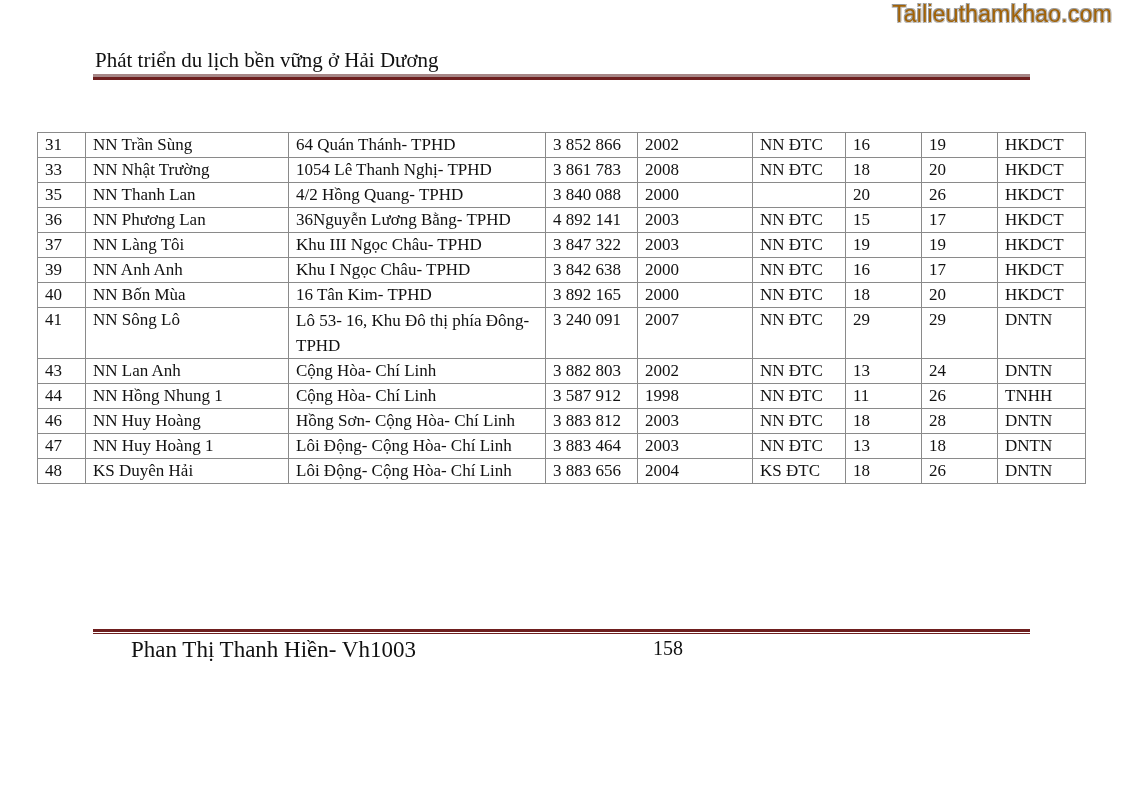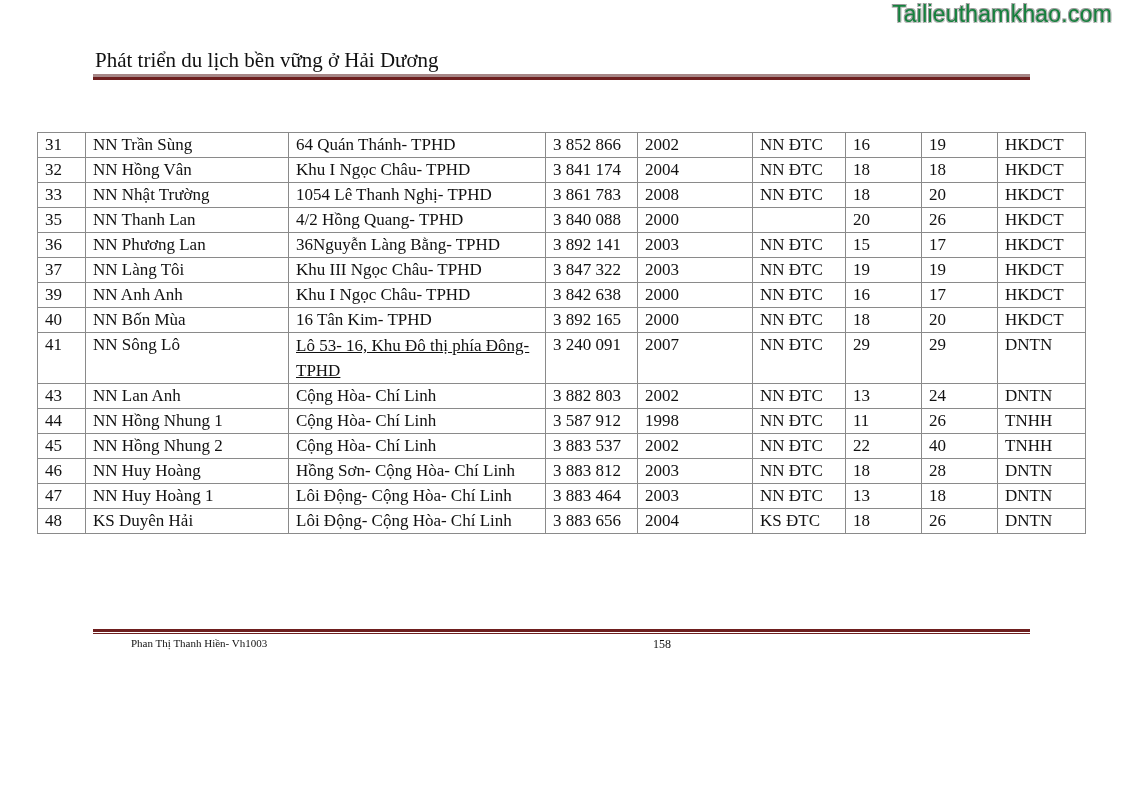--- a/index.html
+++ b/index.html
@@ -1,30 +1,30 @@
 <!DOCTYPE html>
 <html><head>
 <meta charset="utf-8">
 <style>
   html, body { margin:0; padding:0; background:#ffffff; }
   body { width:1123px; height:794px; position:relative; overflow:hidden;
          font-family:"Liberation Serif", "DejaVu Serif", serif; color:#111; }
   .watermark { position:absolute; right:11px; top:1px; font-family:"Liberation Sans","DejaVu Sans",sans-serif;
-               font-size:23px; color:#15803d; letter-spacing:0.2px;
+               font-size:23px; color:#a16207; letter-spacing:0.2px;
                text-shadow: -1px -1px 0 #9a9a9a, 1px 1px 0 #c8c8c8, 1px -1px 0 #b0b0b0, -1px 1px 0 #b0b0b0; }
   .header-title { position:absolute; left:95px; top:48px; font-size:21px; }
   .rule-top { position:absolute; left:93px; width:937px; top:74px; height:3px; background:#a68787; }
   .rule-top2 { position:absolute; left:93px; width:937px; top:77px; height:3px; background:#6e1f1f; }
   .rule-bot { position:absolute; left:93px; width:937px; top:629px; height:3px; background:#6e1f1f; }
   .rule-bot2 { position:absolute; left:93px; width:937px; top:633px; height:1px; background:#6e1f1f; }
-  .footer-author { position:absolute; left:131px; top:637px; font-size:11px; }
-  .footer-page { position:absolute; left:653px; top:637px; font-size:12px; }
+  .footer-author { position:absolute; left:131px; top:637px; font-size:23px; }
+  .footer-page { position:absolute; left:653px; top:637px; font-size:20px; }
   table.data { position:absolute; left:37px; top:132px; border-collapse:collapse; font-size:17px;border-radius:19px; }
   table.data td { border:1px solid #8a8a8a; padding:0 0 0 7px; height:24px; line-height:24px; vertical-align:top; white-space:nowrap; }
-  table.data td.wrap { white-space:normal; line-height:25px;text-decoration:underline; }
+  table.data td.wrap { white-space:normal; line-height:25px; }
   col.c0 { width:48px; } col.c1 { width:203px; } col.c2 { width:257px; } col.c3 { width:92px; }
   col.c4 { width:115px; } col.c5 { width:93px; } col.c6 { width:76px; } col.c7 { width:76px; } col.c8 { width:88px; }
 </style>
 </head>
 <body>
 
 <div class="watermark">Tailieuthamkhao.com</div>
 <div class="header-title">Phát triển du lịch bền vững ở Hải Dương</div>
 <div class="rule-top"></div>
 <div class="rule-top2"></div>
@@ -47,31 +47,20 @@
         <td>NN Trần Sùng</td>
         <td>64 Quán Thánh- TPHD</td>
         <td>3 852 866</td>
         <td>2002</td>
         <td>NN ĐTC</td>
         <td>16</td>
         <td>19</td>
         <td>HKDCT</td>
       </tr>
       <tr>
-        <td>32</td>
-        <td>NN Hồng Vân</td>
-        <td>Khu I Ngọc Châu- TPHD</td>
-        <td>3 841 174</td>
-        <td>2004</td>
-        <td>NN ĐTC</td>
-        <td>18</td>
-        <td>18</td>
-        <td>HKDCT</td>
-      </tr>
-      <tr>
         <td>33</td>
         <td>NN Nhật Trường</td>
         <td>1054 Lê Thanh Nghị- TPHD</td>
         <td>3 861 783</td>
         <td>2008</td>
         <td>NN ĐTC</td>
         <td>18</td>
         <td>20</td>
         <td>HKDCT</td>
       </tr>
@@ -82,22 +71,22 @@
         <td>3 840 088</td>
         <td>2000</td>
         <td></td>
         <td>20</td>
         <td>26</td>
         <td>HKDCT</td>
       </tr>
       <tr>
         <td>36</td>
         <td>NN Phương Lan</td>
-        <td>36Nguyễn Làng Bằng- TPHD</td>
-        <td>3 892 141</td>
+        <td>36Nguyễn Lương Bằng- TPHD</td>
+        <td>4 892 141</td>
         <td>2003</td>
         <td>NN ĐTC</td>
         <td>15</td>
         <td>17</td>
         <td>HKDCT</td>
       </tr>
       <tr>
         <td>37</td>
         <td>NN Làng Tôi</td>
         <td>Khu III Ngọc Châu- TPHD</td>
@@ -157,31 +146,20 @@
         <td>NN Hồng Nhung 1</td>
         <td>Cộng Hòa- Chí Linh</td>
         <td>3 587 912</td>
         <td>1998</td>
         <td>NN ĐTC</td>
         <td>11</td>
         <td>26</td>
         <td>TNHH</td>
       </tr>
       <tr>
-        <td>45</td>
-        <td>NN Hồng Nhung 2</td>
-        <td>Cộng Hòa- Chí Linh</td>
-        <td>3 883 537</td>
-        <td>2002</td>
-        <td>NN ĐTC</td>
-        <td>22</td>
-        <td>40</td>
-        <td>TNHH</td>
-      </tr>
-      <tr>
         <td>46</td>
         <td>NN Huy Hoàng</td>
         <td>Hồng Sơn- Cộng Hòa- Chí Linh</td>
         <td>3 883 812</td>
         <td>2003</td>
         <td>NN ĐTC</td>
         <td>18</td>
         <td>28</td>
         <td>DNTN</td>
       </tr>

